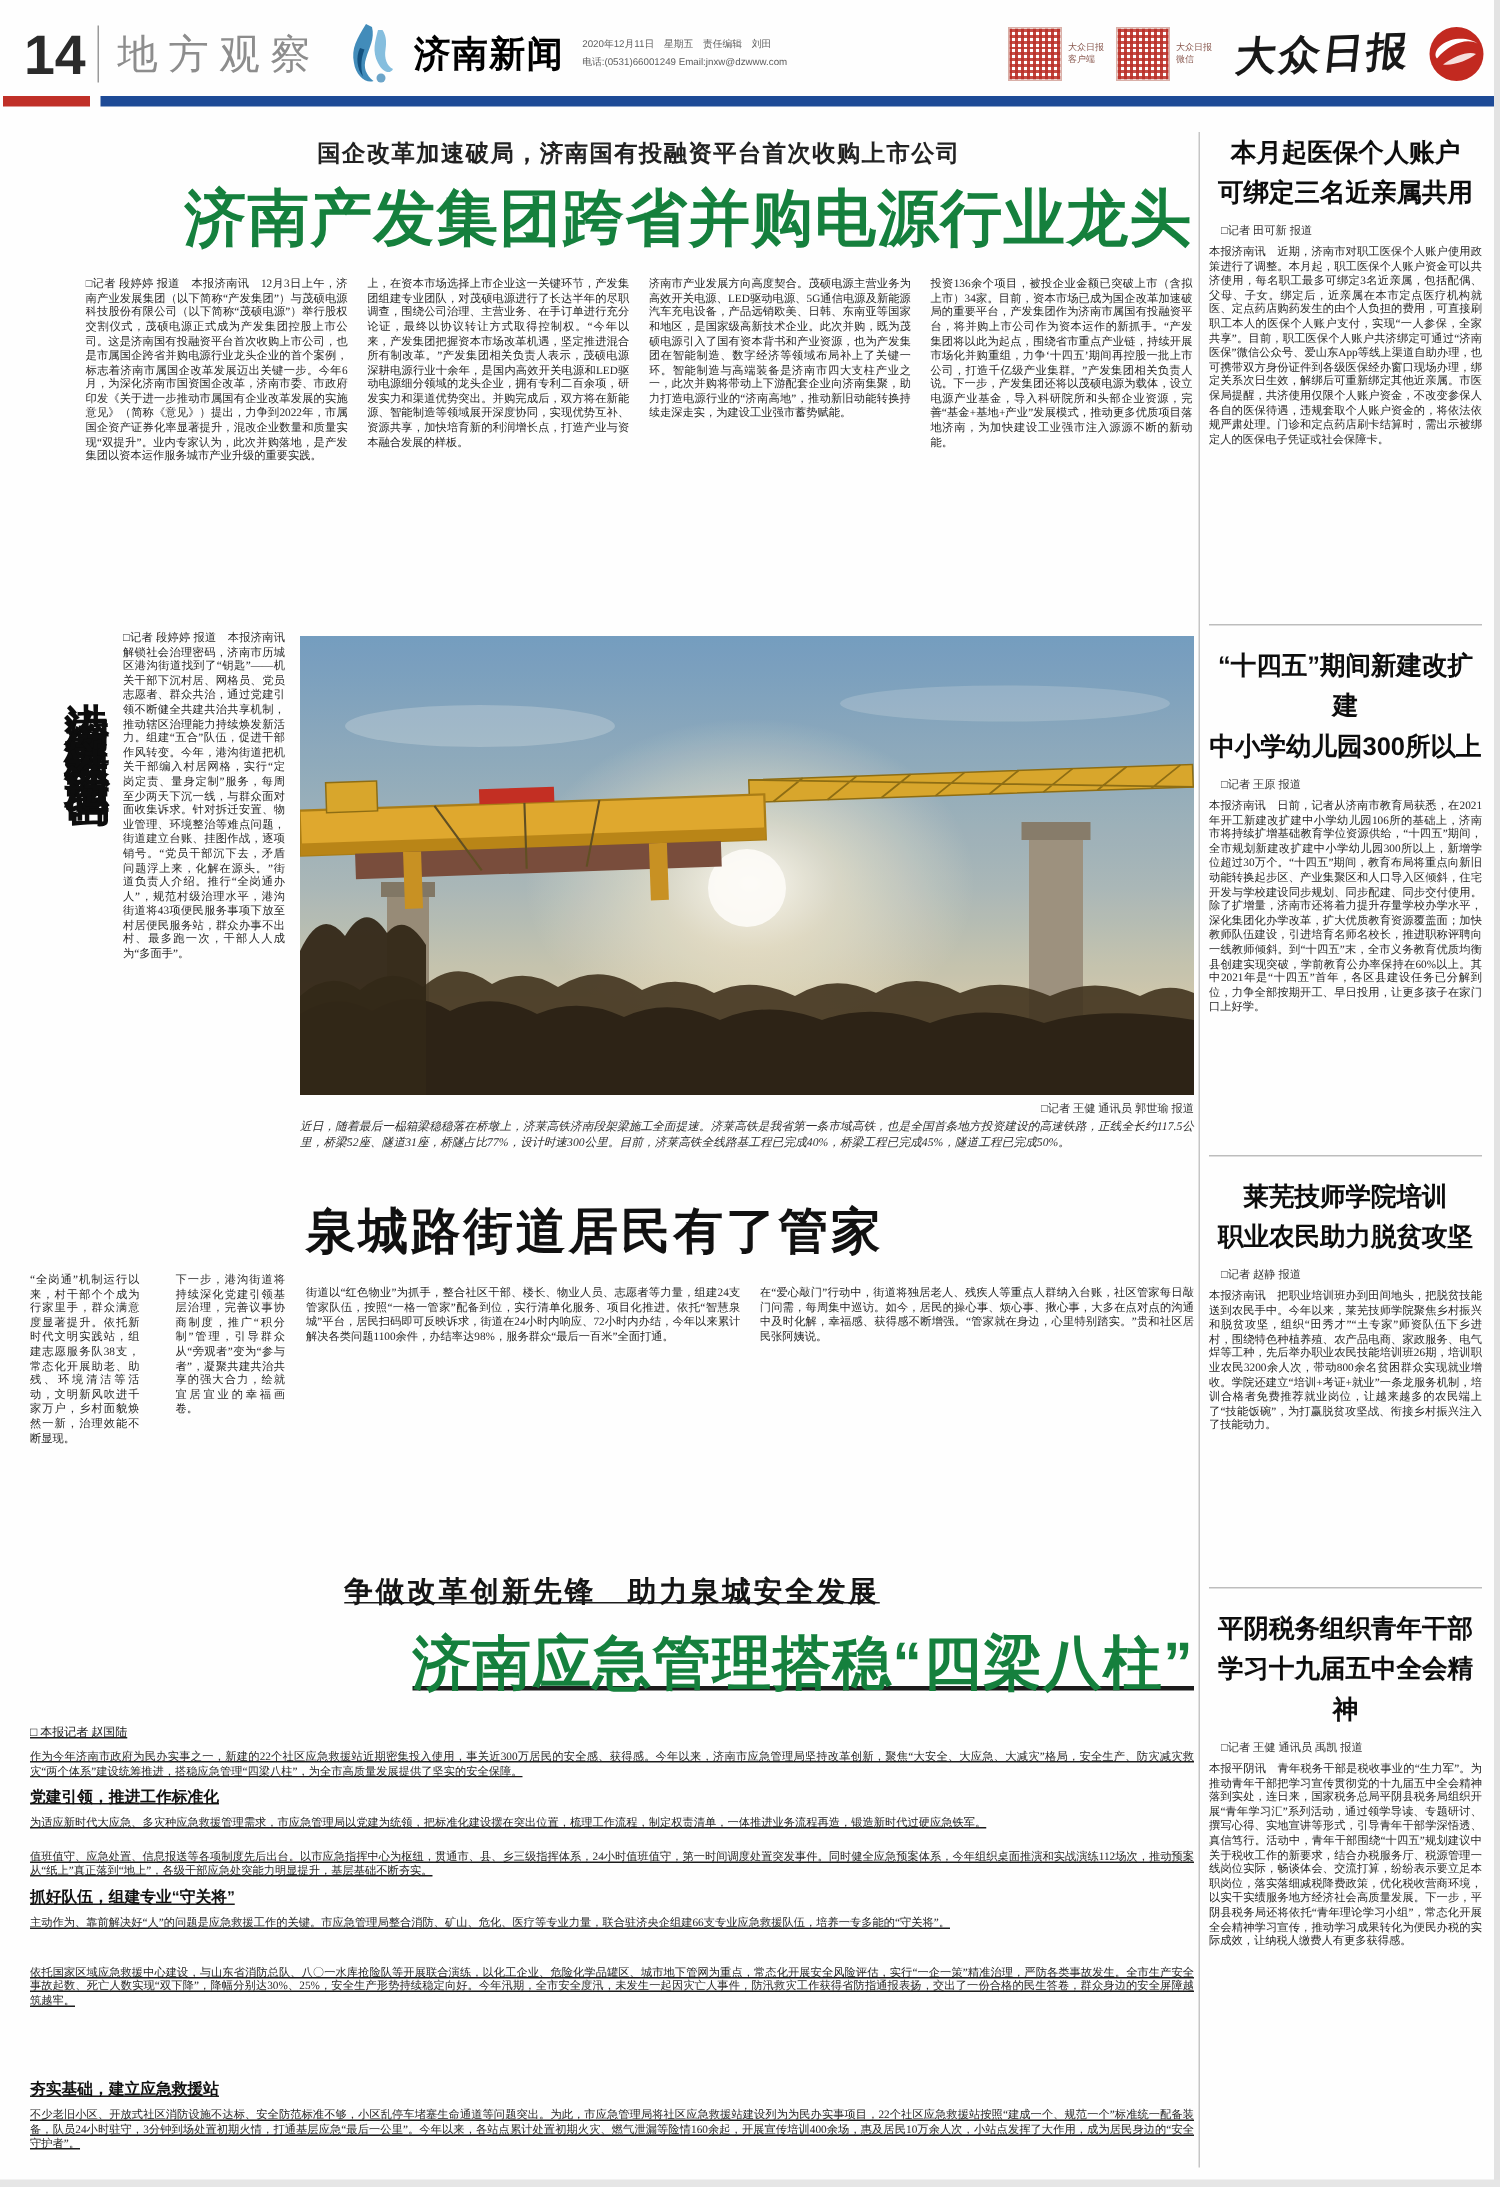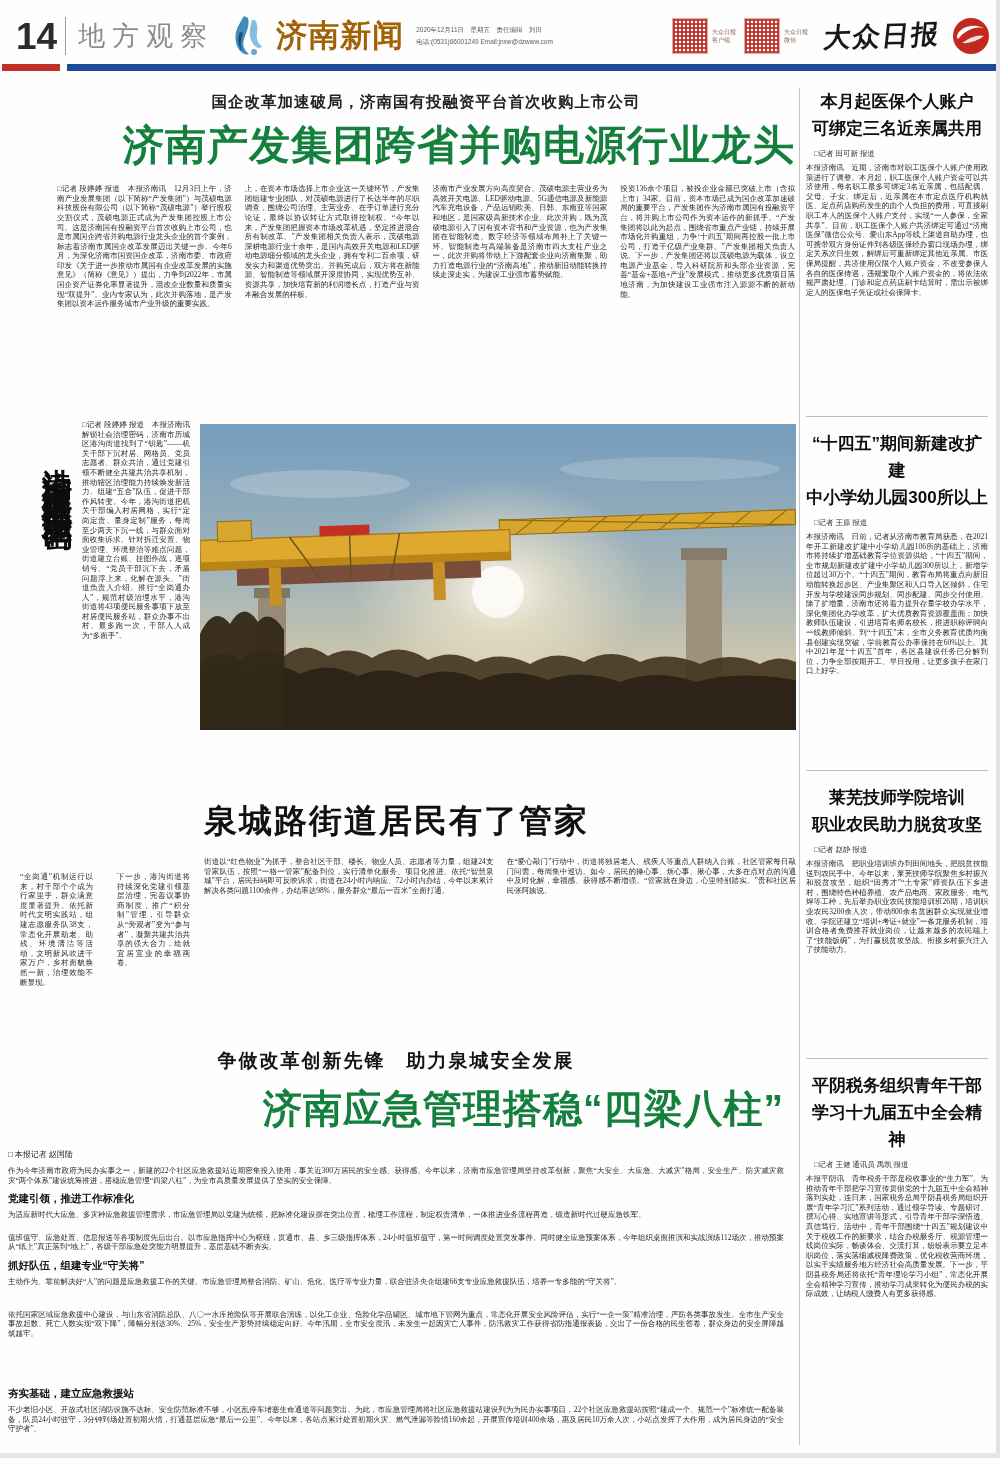--- a/index.html
+++ b/index.html
@@ -11,21 +11,21 @@
   *{margin:0;padding:0;box-sizing:border-box;}
   html,body{background:#ffffff;}
   .page{position:relative;width:1000px;height:1458px;background:#fefefe;overflow:hidden;font-family:var(--serif);color:var(--ink);}
   .abs{position:absolute;}
   
   .hdr{top:10px;left:16px;right:10px;height:52px;display:flex;align-items:center;}
   .page-num{font-family:var(--sans);font-size:37px;font-weight:bold;color:#2b2b2b;line-height:1;}
   .hdr-div{width:1px;height:38px;background:#9a9a9a;margin:0 12px 0 8px;}
   .section-name{font-family:var(--sans);font-size:27px;color:#8d8d8d;letter-spacing:7px;white-space:nowrap;}
   .logo-wrap{width:46px;height:48px;margin:0 6px 0 10px;flex:none;}
-  .masthead{font-family:var(--sans);font-size:31px;font-weight:900;color:#a16207;letter-spacing:1px;white-space:nowrap;}
+  .masthead{font-family:var(--sans);font-size:24px;font-weight:900;color:#000000;letter-spacing:1px;white-space:nowrap;}
   .hdr-meta{font-family:var(--sans);font-size:6.5px;color:#5c5c5c;line-height:12px;margin-left:12px;white-space:nowrap;}
   .hdr-right{margin-left:auto;display:flex;align-items:center;gap:8px;}
   .qr-group{display:flex;align-items:center;gap:4px;}
   .qr{width:36px;height:36px;border:1px solid #d9b0a8;background:
       repeating-linear-gradient(0deg,rgba(187,48,40,.85) 0 2px,rgba(255,255,255,0) 2px 4px),
       repeating-linear-gradient(90deg,rgba(187,48,40,.9) 0 2px,#fff 2px 4px);}
   .qr-label{font-family:var(--sans);font-size:6px;color:#8a5a50;line-height:8px;}
   .brand{font-family:var(--serif);font-size:27px;font-weight:bold;color:#181818;transform:skewX(-8deg) rotate(-2deg);letter-spacing:2px;margin-left:8px;white-space:nowrap;}
   .brand-ball{width:38px;height:38px;margin-left:4px;flex:none;}
   
@@ -43,32 +43,32 @@
   
   .main-art{top:92px;left:57px;width:738px;}
   .main-kicker{font-size:15.5px;letter-spacing:1px;color:#222;}
   .main-title{font-size:41px;line-height:1.15;letter-spacing:1px;margin-top:9px;}
   .main-cols{margin-top:15px;height:232px;gap:13px;}
   
   .side-art{top:420px;left:20px;width:170px;}
   .side-row1{display:flex;gap:10px;height:428px;}
   .v-title{writing-mode:vertical-rl;text-orientation:upright;font-family:var(--sans);font-weight:900;font-size:30px;line-height:1;letter-spacing:5px;color:#0d0d0d;width:52px;padding-top:24px;}
   .side-col{flex:1;min-width:0;height:428px;}
-  .side-row2{display:flex;gap:24px;margin-top:24px;height:178px;}
+  .side-row2{display:flex;gap:24px;margin-top:0;height:178px;}
   
   .photo{top:424px;left:200px;width:596px;height:306px;background:#7d9cbb;}
   .caption-wrap{top:734px;left:200px;width:596px;}
   .caption-byline{font-size:7.5px;text-align:right;color:#333;}
   .caption-text{font-size:7.8px;line-height:10.5px;font-style:italic;color:#2e2e2e;text-align:justify;margin-top:2px;}
   
   .qc-art{top:799px;left:204px;width:592px;}
   .qc-title{font-family:var(--serif);font-weight:bold;font-size:33px;letter-spacing:2px;text-align:left;color:#111;}
   .qc-cols{margin-top:13px;height:184px;gap:13px;}
   
-  .bot-art{top:1048px;left:8px;width:776px;}
+  .bot-art{top:1048px;left:20px;width:776px;text-decoration:underline;}
   .bot-kicker{font-size:19px;letter-spacing:2px;color:#151515;}
   .bot-title{font-size:39px;letter-spacing:1px;margin-top:8px;}
   .bot-cols{margin-top:13px;height:302px;gap:13px;flex-direction:column;}
   .bot-byline{font-size:8px;color:#222;margin-bottom:6px;font-family:var(--serif);}
   
   .r-art{left:806px;width:182px;}
   .r-title{font-family:var(--sans);font-weight:bold;font-size:17px;line-height:27px;text-align:center;color:#0d0d0d;}
   .r-byline{font-size:7.5px;color:#333;margin:7px 0 4px 8px;}
   .vline-main{top:88px;left:799px;height:1357px;}
   .edge-r{top:0;right:0;width:4px;height:1458px;background:#e3e3e3;}
@@ -184,20 +184,24 @@
         <rect x="120" y="96" width="50" height="10" fill="#c22920"></rect>
       </g>
 
       <path d="M0 240 Q20 222 40 236 Q60 218 82 234 Q104 214 128 232 Q150 220 172 234 Q200 216 228 236 Q252 224 276 238 Q300 226 330 240 Q356 224 384 238 Q410 222 440 238 Q468 226 500 240 Q530 226 560 240 Q578 230 596 238 L596 306 L0 306 Z" fill="#3a2d1c" opacity="0.9"></path>
       <path d="M0 252 Q24 236 48 250 Q74 234 100 250 Q128 236 158 252 Q186 240 216 254 Q246 240 280 256 Q312 242 348 256 Q382 244 420 258 Q456 244 496 258 Q534 246 596 256 L596 306 L0 306 Z" fill="#241c12"></path>
       <path d="M0 210 Q14 180 30 200 Q44 176 58 198 Q70 184 84 206 L84 306 L0 306 Z" fill="#2a2114" opacity="0.95"></path>
       <rect x="0" y="0" width="596" height="306" fill="#d8a860" opacity="0.05"></rect>
     </svg>
   </div>
 
+  <div class="abs caption-wrap">
+    <div class="caption-byline">□记者 王健 通讯员 郭世瑜 报道</div>
+    <div class="caption-text">近日，随着最后一榀箱梁稳稳落在桥墩上，济莱高铁济南段架梁施工全面提速。济莱高铁是我省第一条市域高铁，也是全国首条地方投资建设的高速铁路，正线全长约117.5公里，桥梁52座、隧道31座，桥隧占比77%，设计时速300公里。目前，济莱高铁全线路基工程已完成40%，桥梁工程已完成45%，隧道工程已完成50%。</div>
+  </div>
 
   <div class="abs qc-art">
     <div class="qc-title">泉城路街道居民有了管家</div>
     <div class="cols qc-cols">
       <div class="col body-text">街道以“红色物业”为抓手，整合社区干部、楼长、物业人员、志愿者等力量，组建24支管家队伍，按照“一格一管家”配备到位，实行清单化服务、项目化推进。依托“智慧泉城”平台，居民扫码即可反映诉求，街道在24小时内响应、72小时内办结，今年以来累计解决各类问题1100余件，办结率达98%，服务群众“最后一百米”全面打通。</div>
       <div class="col body-text">在“爱心敲门”行动中，街道将独居老人、残疾人等重点人群纳入台账，社区管家每日敲门问需，每周集中巡访。如今，居民的操心事、烦心事、揪心事，大多在点对点的沟通中及时化解，幸福感、获得感不断增强。“管家就在身边，心里特别踏实。”贵和社区居民张阿姨说。</div>
     </div>
   </div>
 
   <div class="abs bot-art">

